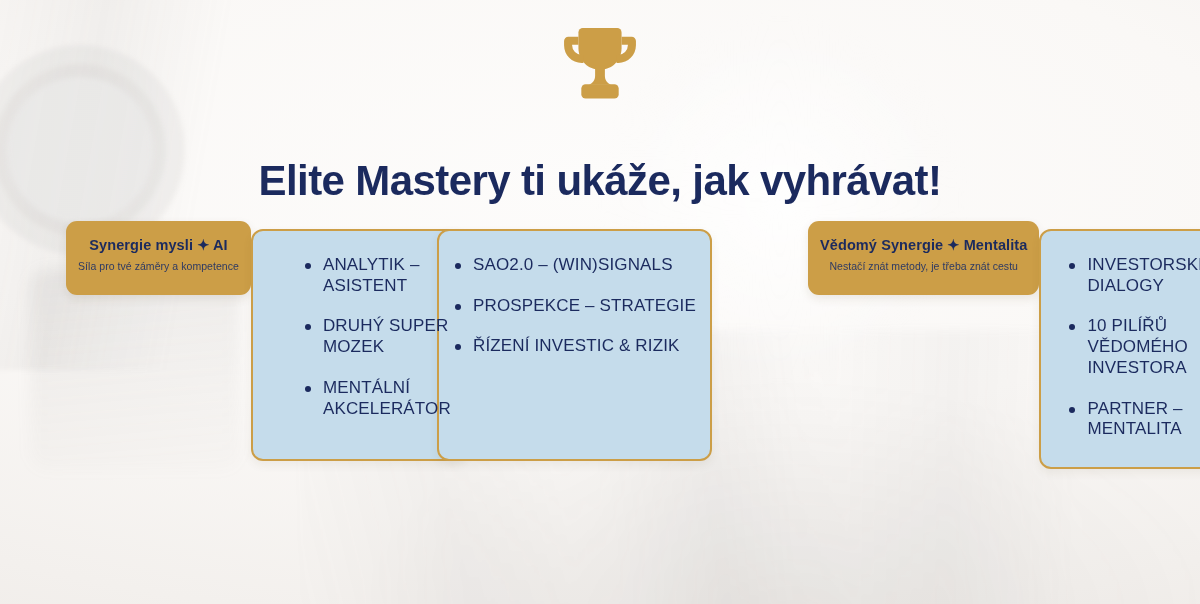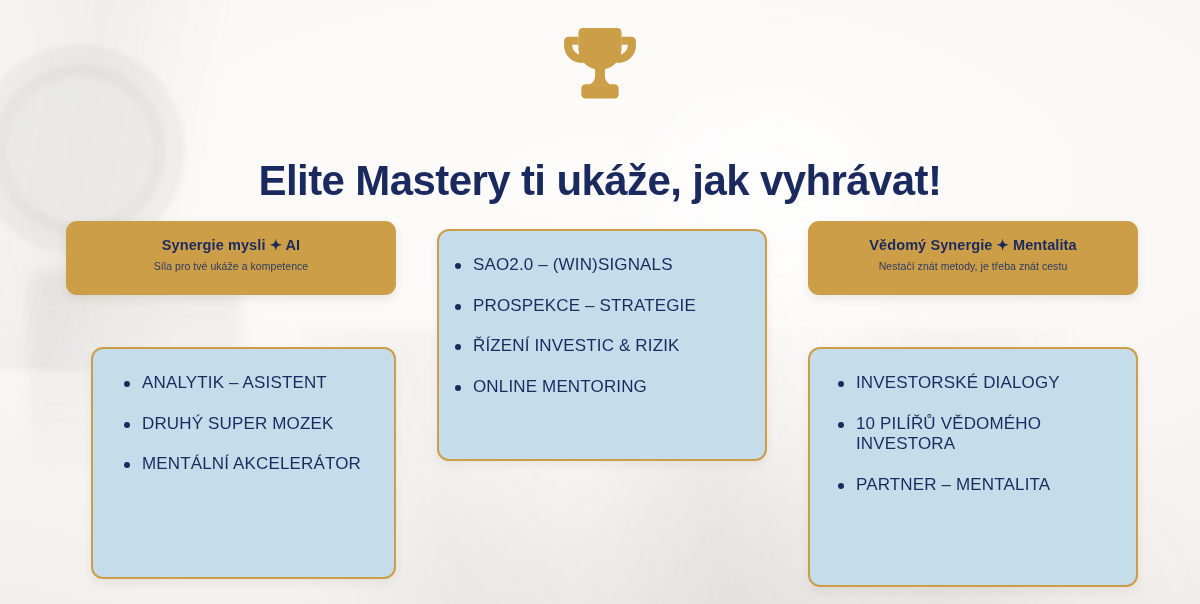--- a/index.html
+++ b/index.html
@@ -116,22 +116,20 @@
     top: 221px;
     width: 1072px;
     display: flex;
     gap: 41px;
     align-items: flex-start;
   }
   .card {
     flex: 1 1 0;
     min-width: 0;
     display: flex;
-    flex-direction: column;
-    gap: 44px;
   }
 
   .card-header {
     background: #cc9e47;
     border-radius: 11px;
     height: 74px;
     box-sizing: border-box;
     padding: 16px 12px 0;
     text-align: center;
     box-shadow: 0 4px 10px rgba(90,70,30,0.10);
@@ -184,21 +182,21 @@
     position: absolute;
     left: 6px;
     top: 8px;
     width: 6px;
     height: 6px;
     border-radius: 50%;
     background: #1b2a5e;
   }
 
   
-  .card:nth-child(1) .card-body { padding-left: 25px; margin-left: 25px; }
+  .card:nth-child(1) .card-body { padding-left: 46px; }
   .card:nth-child(2) .card-body { padding-left: 10px; }
   .card:nth-child(3) .card-body { padding-left: 22px; min-height: 240px; }
 </style>
 </head>
 <body>
 
 <div class="stage">
 
   <div class="bg-layer bg-base"></div>
   <div class="bg-layer bg-watch"></div>
@@ -222,38 +220,37 @@
       </span>
     </div>
 
     <h1 class="headline">Elite Mastery ti ukáže, jak vyhrávat!</h1>
 
     <div class="cards">
 
       <div class="card">
         <div class="card-header">
           <div class="card-title">Synergie mysli ✦ AI</div>
-          <div class="card-sub">Síla pro tvé ukáže a kompetence</div>
+          <div class="card-sub">Síla pro tvé záměry a kompetence</div>
         </div>
         <div class="card-body">
           <ul class="card-list">
             <li>ANALYTIK – ASISTENT</li>
             <li>DRUHÝ SUPER MOZEK</li>
             <li>MENTÁLNÍ AKCELERÁTOR</li>
           </ul>
         </div>
       </div>
 
       <div class="card">
         <div class="card-body">
           <ul class="card-list">
             <li>SAO2.0 – (WIN)SIGNALS</li>
             <li>PROSPEKCE – STRATEGIE</li>
             <li>ŘÍZENÍ INVESTIC &amp; RIZIK</li>
-            <li>ONLINE MENTORING</li>
           </ul>
         </div>
       </div>
 
       <div class="card">
         <div class="card-header">
           <div class="card-title">Vědomý Synergie ✦ Mentalita</div>
           <div class="card-sub">Nestačí znát metody, je třeba znát cestu</div>
         </div>
         <div class="card-body">

